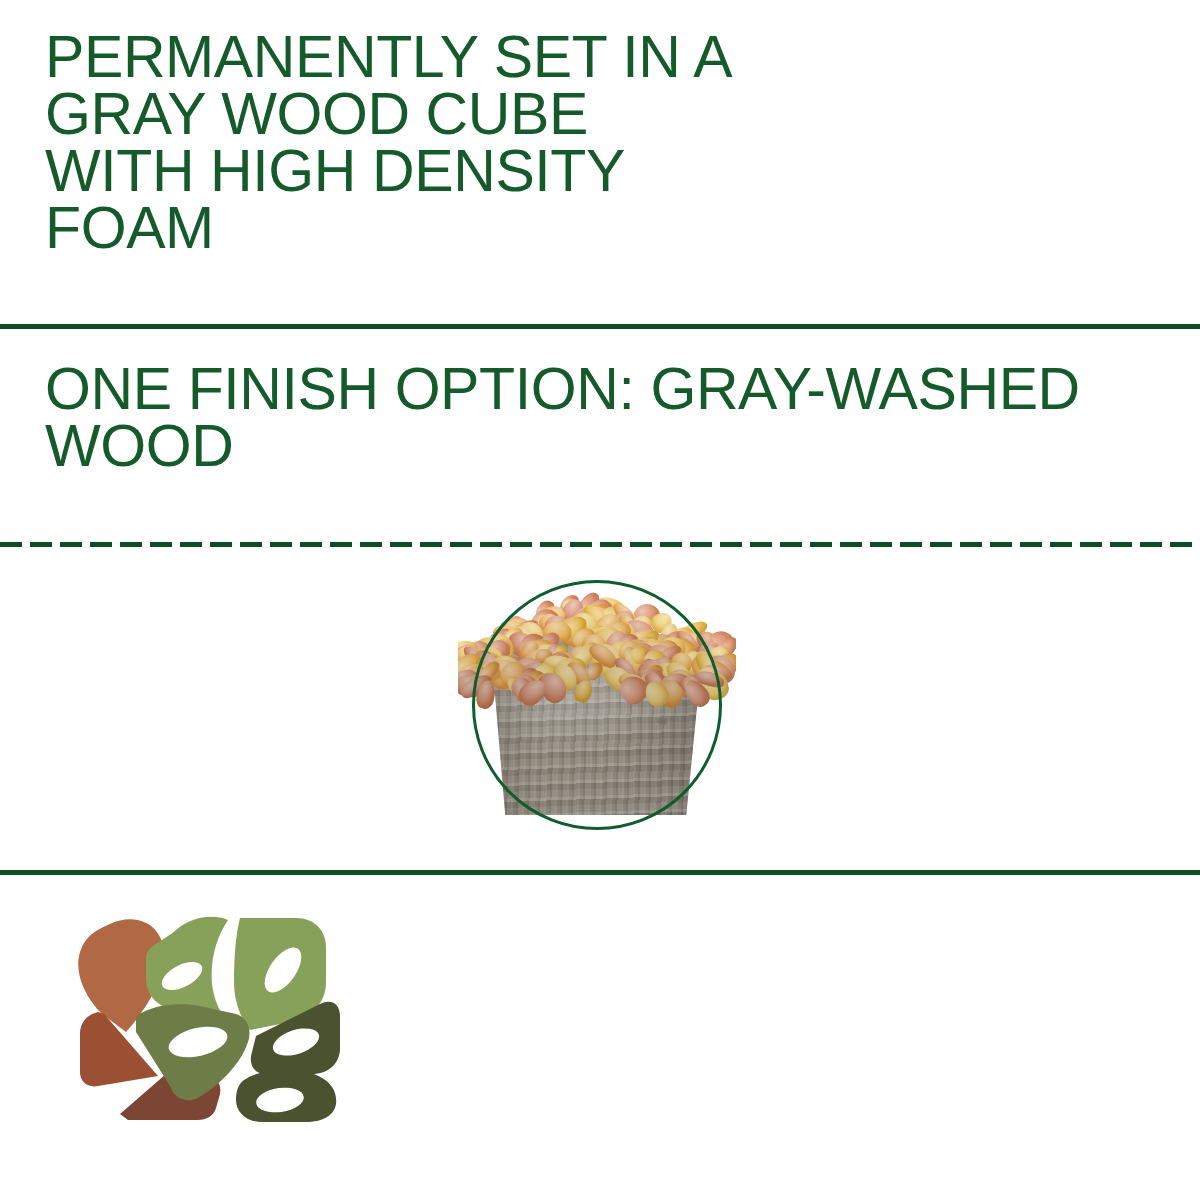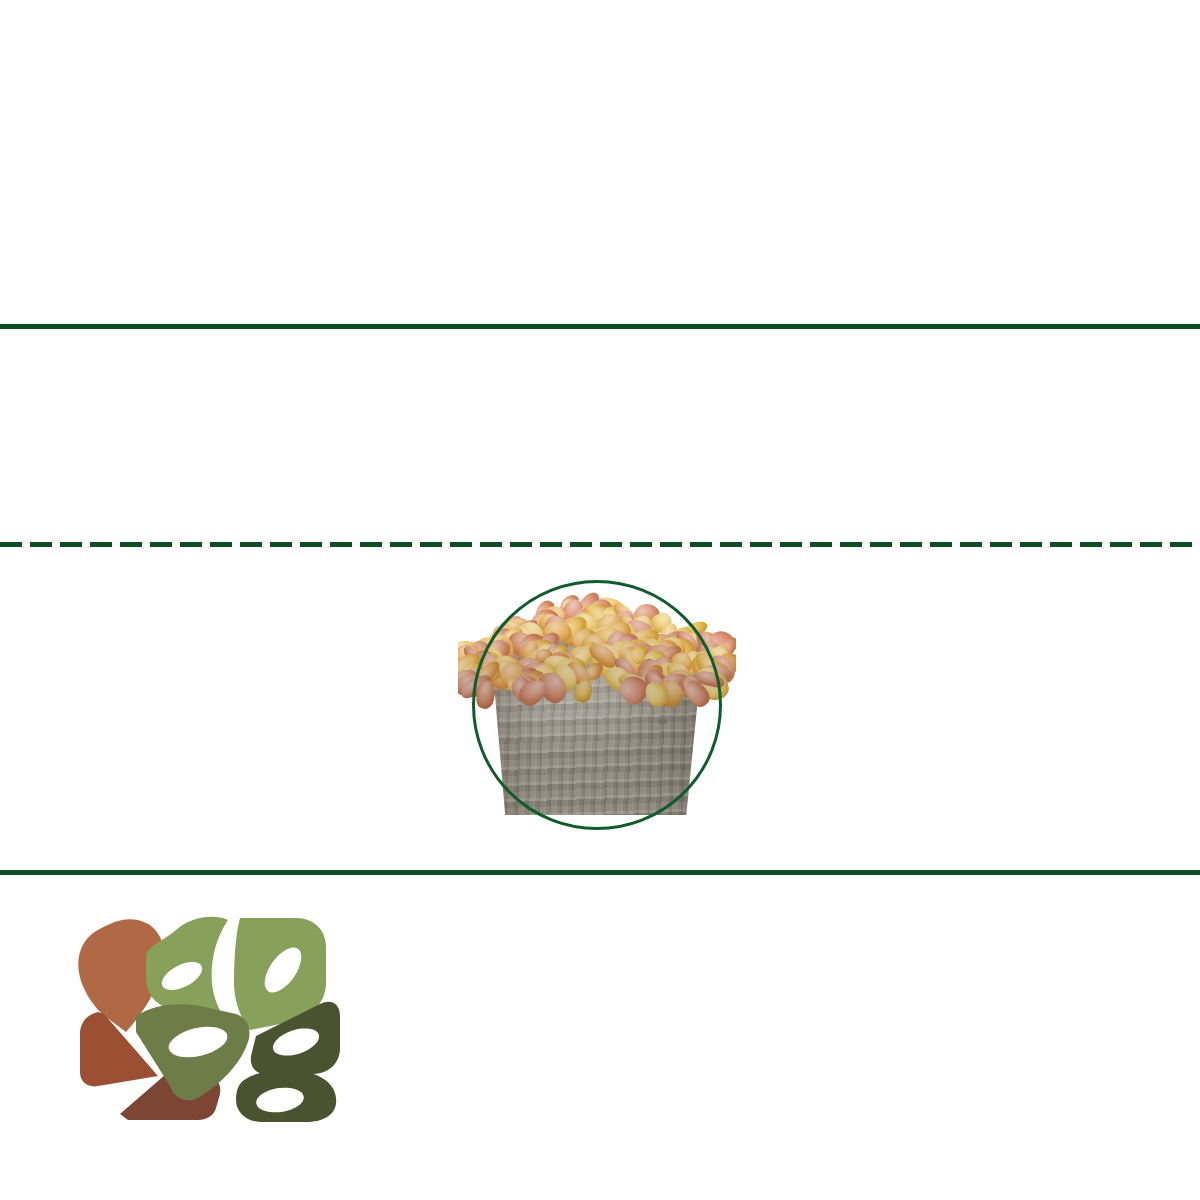--- a/index.html
+++ b/index.html
@@ -154,23 +154,29 @@
   }
 
   
   .sr-hidden { position: absolute; width: 1px; height: 1px; overflow: hidden; clip: rect(0 0 0 0); }
 </style>
 </head>
 <body>
 
 <div class="page">
 
+  <h2 class="headline" id="feature-1-text">PERMANENTLY SET IN A
+GRAY WOOD CUBE
+WITH HIGH DENSITY
+FOAM</h2>
 
   <div class="divider-solid" id="divider-1"></div>
 
+  <h2 class="headline" id="feature-2-text">ONE FINISH OPTION: GRAY-WASHED
+WOOD</h2>
 
   <div class="divider-dashed"></div>
 
   <div id="product-photo-wrap">
 
     <div class="photo-clip">
 
       <div class="planter">
         <div class="planter-shade-l"></div>
         <div class="planter-shade-r"></div>

